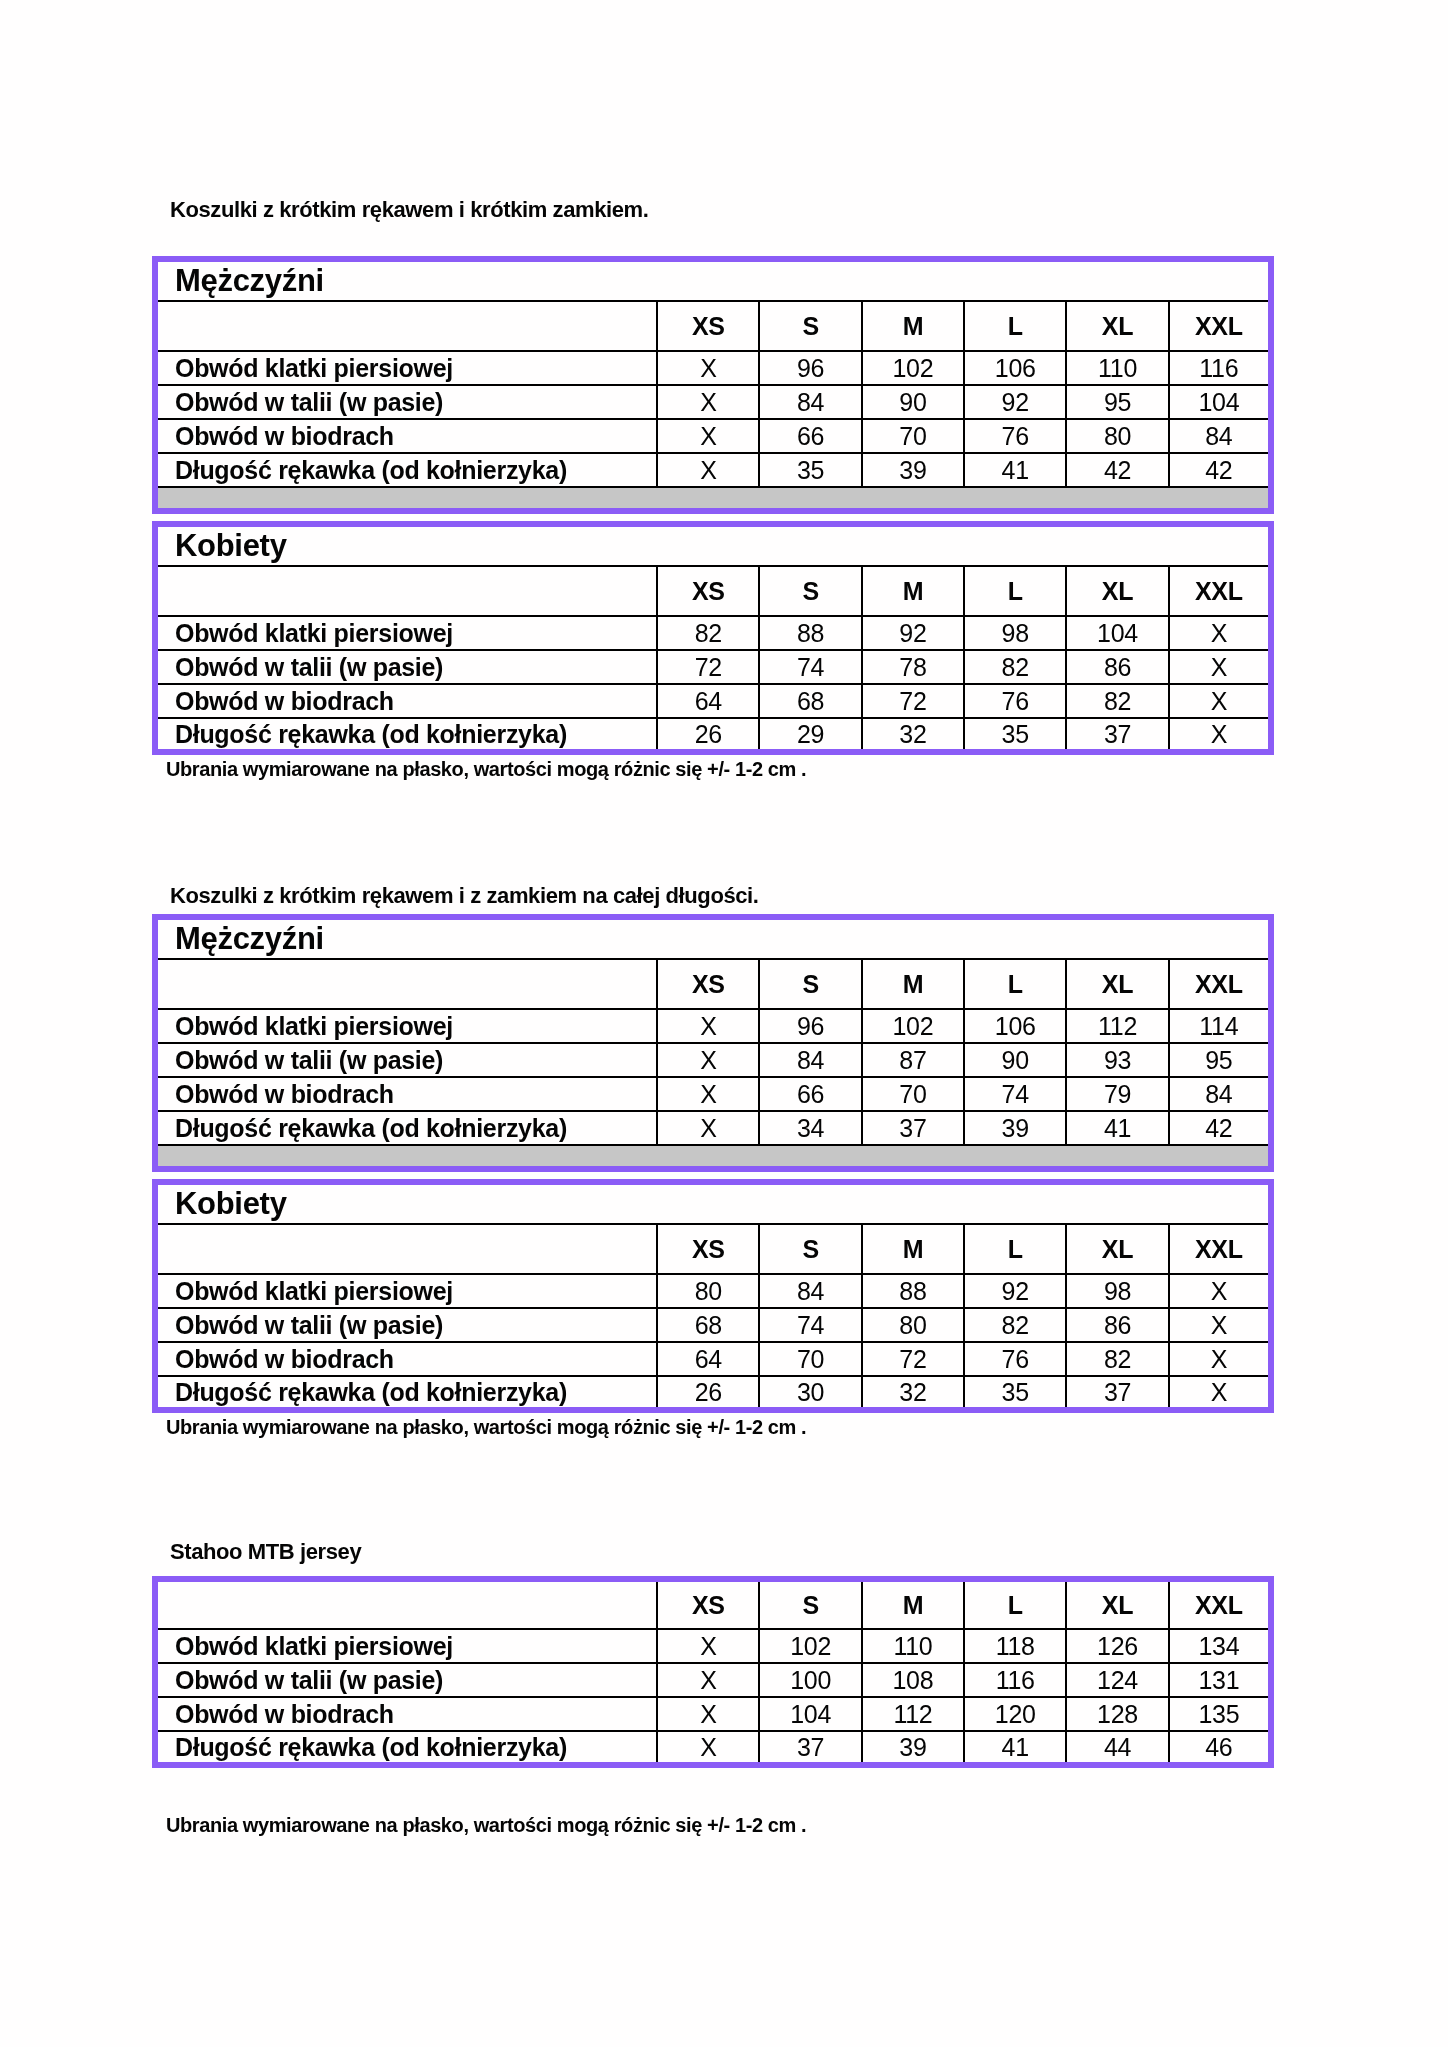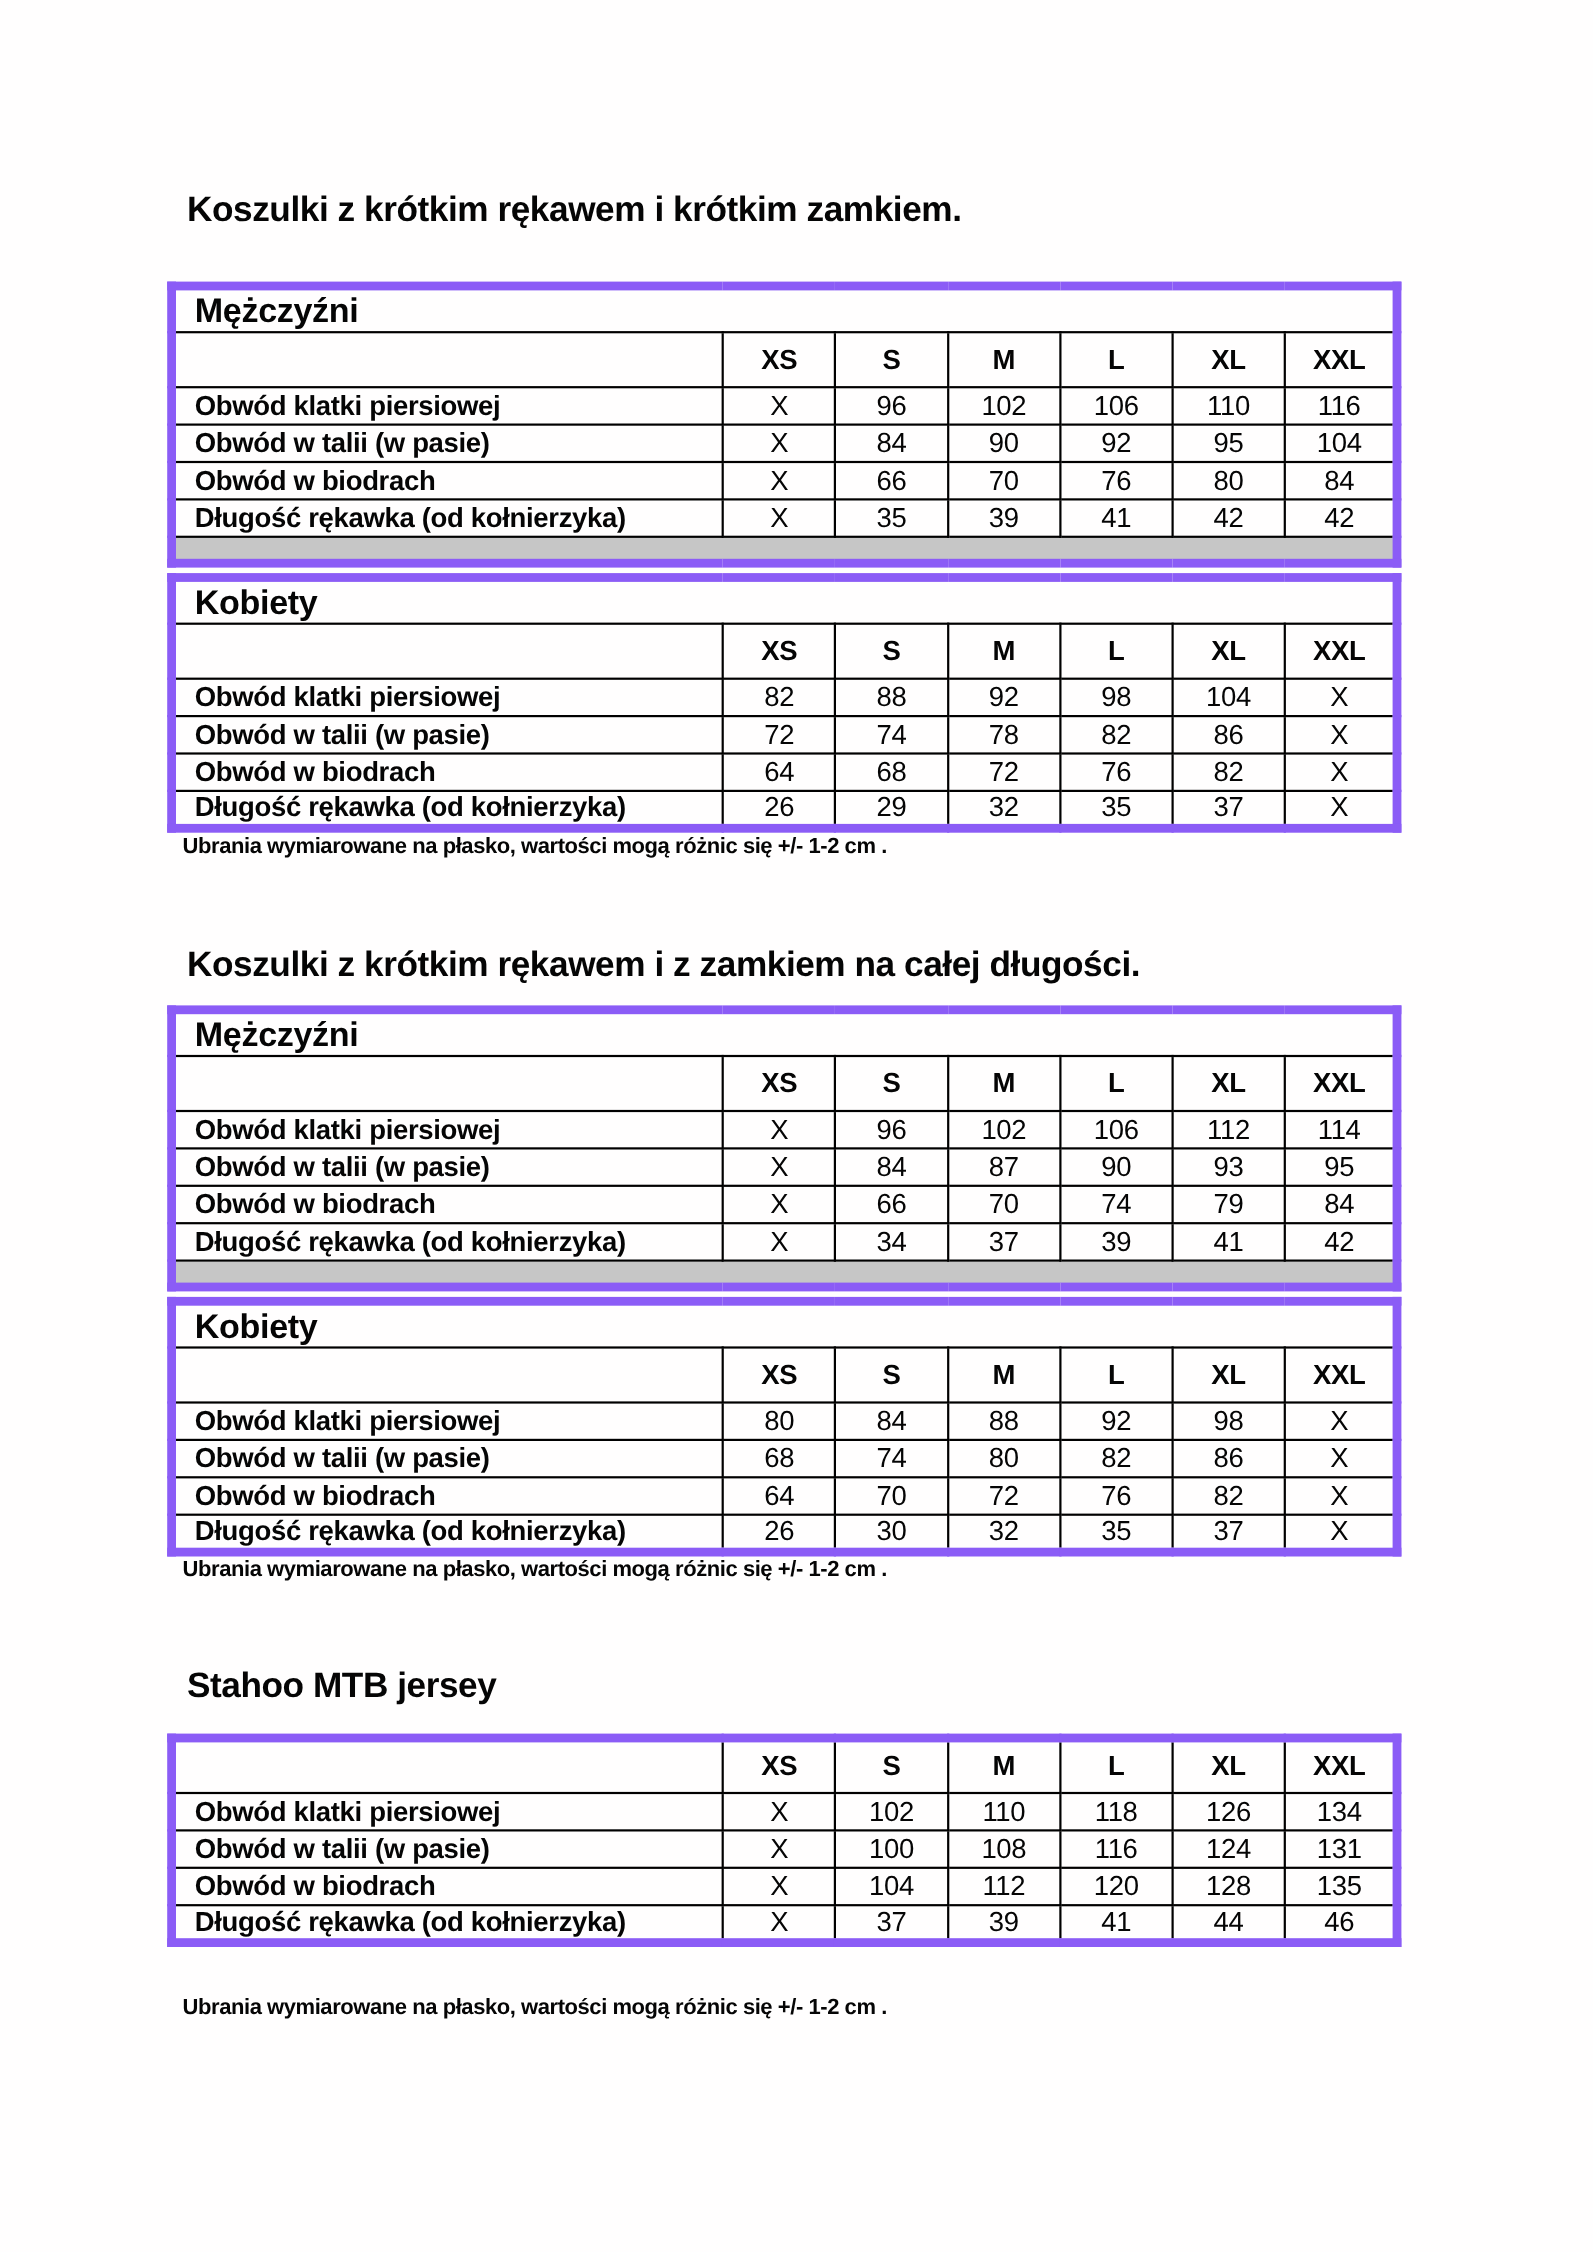--- a/index.html
+++ b/index.html
@@ -1,23 +1,23 @@
 <!DOCTYPE html>
 <html><head>
 <meta charset="utf-8">
 <style>
   html,body{margin:0;padding:0;background:#ffffff;}
   .page{position:relative;width:1448px;height:2047px;background:#fffefe;
         font-family:"Liberation Sans", sans-serif;color:#050505;overflow:hidden;}
-  .section-title{position:absolute;left:170px;font-size:32px;font-weight:700;
-        letter-spacing:-0.4px;line-height:32px;white-space:nowrap;}
+  .section-title{position:absolute;left:170px;font-size:22px;font-weight:700;
+        letter-spacing:-0.4px;line-height:32px;white-space:nowrap;margin-top:20px;}
   .note{position:absolute;left:166px;font-size:20px;font-weight:700;
         letter-spacing:-0.4px;line-height:30px;white-space:nowrap;}
   table.size-table{position:absolute;left:152px;width:1122px;border-collapse:collapse;
-        table-layout:fixed;border:8px solid #8b5cf6;}
+        table-layout:fixed;border:6px solid #8b5cf6;}
   table.size-table td{border:2px solid #000;font-size:25px;font-weight:400;
         text-align:center;vertical-align:middle;padding:0;white-space:nowrap;
         letter-spacing:-0.3px;overflow:hidden;}
   table.size-table td.lbl{text-align:left;padding-left:17px;font-weight:700;}
   tr.group-row{height:42px;}
   tr.group-row td{font-size:31px;font-weight:700;text-align:left;padding-left:17px;}
   tr.head-row{height:50px;}
   tr.head-row td{font-weight:700;}
   tr.data-row{height:34px;}
   tr.gray-row{height:24px;}

